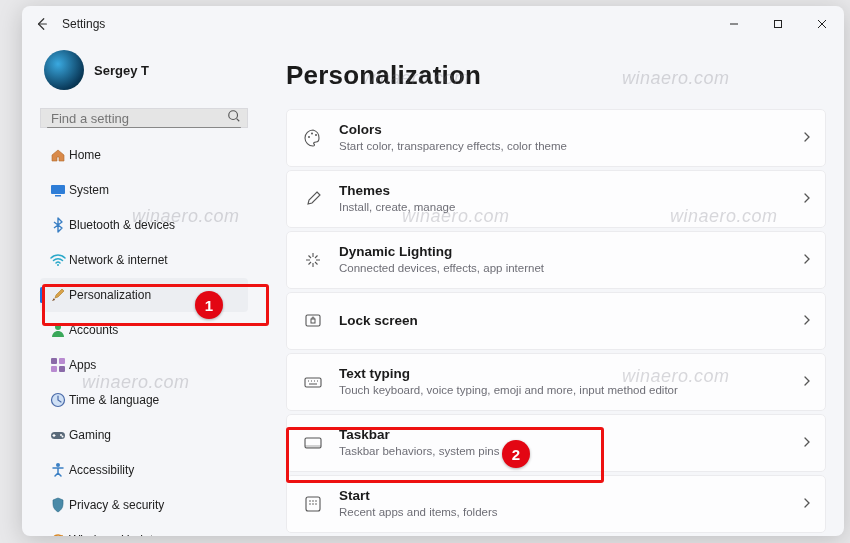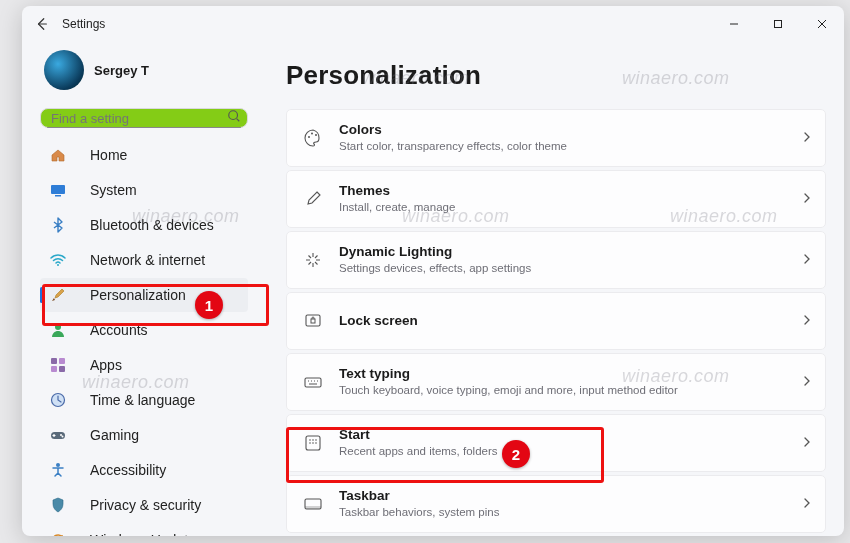--- a/index.html
+++ b/index.html
@@ -16,30 +16,30 @@
   .back-btn { width: 28px; height: 28px; display:flex; align-items:center; justify-content:center; border-radius:4px; cursor:pointer;}
   .title { font-size: 12px; color:#222; margin-left: 6px; }
   .winctl { position:absolute; right:0; top:0; display:flex; height:36px; }
   .winctl div { width:44px; display:flex; align-items:center; justify-content:center; cursor:pointer; color:#333; }
   .content { flex:1; display:flex; overflow:hidden; }
   .sidebar { width: 238px; padding: 4px 4px 8px 18px; display:flex; flex-direction:column; overflow:hidden;}
   .user-row { display:flex; align-items:center; gap:10px; padding: 4px 0 12px 4px;}
   .avatar { width:40px; height:40px; border-radius:50%; background: radial-gradient(circle at 35% 35%, #3aa9e0, #0a3a5a 70%, #022 100%); flex-shrink:0;}
   .username { font-size:13px; font-weight:600; color:#1b1b1b; }
   .searchbox {
-    margin: 6px 8px 10px 0; height:32px; background:#84cc16; border:1px solid #d9d9dd; border-radius:8px;
+    margin: 6px 8px 10px 0; height:32px; background:#e5e5e5; border:1px solid #d9d9dd; border-radius:0;
     display:flex; align-items:center; padding:0 8px 0 10px; position:relative;
   }
   .searchbox input { border:none; outline:none; flex:1; font-size:13px; background:transparent; color:#333;}
   .searchbox .sicon { color:#555; }
   .searchbox::after { content:""; position:absolute; left:6px; right:6px; bottom:-1px; height:1px; background:#888; border-radius:1px;}
   .nav { display:flex; flex-direction:column; gap:1px; margin-right:8px; }
   .nav-item {
-    display:flex; align-items:center; gap:24px; height:34px; padding:0 10px;
-    border-radius:4px; cursor:pointer; font-size:14px; color:#222; position:relative;
+    display:flex; align-items:center; gap:3px; height:34px; padding:0 10px;
+    border-radius:4px; cursor:pointer; font-size:12px; color:#222; position:relative;
   }
   .nav-item.selected { background:#eceef2; }
   .nav-item.selected::before {
     content:""; position:absolute; left:0; top:9px; bottom:9px; width:3px; background:#1e6fd9; border-radius:2px;
   }
   .nav-icon { width:16px; height:16px; display:flex; align-items:center; justify-content:center; flex-shrink:0; }
   .main { flex:1; padding: 18px 18px 0 26px; overflow-y:auto; overflow-x:hidden;}
   .page-title { font-size:26px; font-weight:600; color:#1b1b1b; margin-bottom:18px; letter-spacing:0.2px;}
   .cards { display:flex; flex-direction:column; gap:3px; padding-bottom:6px;}
   .card {
@@ -263,21 +263,21 @@
         </div>
 
         <div class="card">
           <span class="card-icon">
               <svg width="20" height="20" viewBox="0 0 20 20">
                 <path d="M10 3v4M10 13v4M3 10h4M13 10h4M5.5 5.5l2.5 2.5M12 12l2.5 2.5M14.5 5.5L12 8M8 12l-2.5 2.5" stroke="#555" stroke-width="1.1"></path>
               </svg>
             </span>
           <div class="card-txt">
             <div class="card-title">Dynamic Lighting</div>
-            <div class="card-sub">Settings devices, effects, app settings</div>
+            <div class="card-sub">Connected devices, effects, app internet</div>
           </div>
           <span class="chev"><svg width="12" height="12" viewBox="0 0 12 12">
                 <path d="M4 2l4 4-4 4" stroke="#555" stroke-width="1.3" fill="none" stroke-linecap="round"></path>
               </svg></span>
         </div>
 
         <div class="card">
           <span class="card-icon">
               <svg width="20" height="20" viewBox="0 0 20 20">
                 <rect x="3" y="4" width="14" height="11" rx="1.5" stroke="#555" stroke-width="1.1" fill="none"></rect>
@@ -296,20 +296,36 @@
         <div class="card">
           <span class="card-icon">
               <svg width="20" height="20" viewBox="0 0 20 20">
                 <rect x="2" y="6" width="16" height="9" rx="1.5" stroke="#555" stroke-width="1.1" fill="none"></rect>
                 <path d="M5 9h1M8 9h1M11 9h1M14 9h1M6 12h8" stroke="#555" stroke-width="1.1"></path>
               </svg>
             </span>
           <div class="card-txt">
             <div class="card-title">Text typing</div>
             <div class="card-sub">Touch keyboard, voice typing, emoji and more, input method editor</div>
+          </div>
+          <span class="chev"><svg width="12" height="12" viewBox="0 0 12 12">
+                <path d="M4 2l4 4-4 4" stroke="#555" stroke-width="1.3" fill="none" stroke-linecap="round"></path>
+              </svg></span>
+        </div>
+
+        <div class="card">
+          <span class="card-icon">
+              <svg width="20" height="20" viewBox="0 0 20 20">
+                <rect x="2" y="5" width="16" height="10" rx="1.5" stroke="#555" stroke-width="1.1" fill="none"></rect>
+                <rect x="2" y="12" width="16" height="3" fill="#555" opacity="0.25"></rect>
+              </svg>
+            </span>
+          <div class="card-txt">
+            <div class="card-title">Taskbar</div>
+            <div class="card-sub">Taskbar behaviors, system pins</div>
           </div>
           <span class="chev"><svg width="12" height="12" viewBox="0 0 12 12">
                 <path d="M4 2l4 4-4 4" stroke="#555" stroke-width="1.3" fill="none" stroke-linecap="round"></path>
               </svg></span>
         </div>
 
         <div class="card">
           <span class="card-icon">
               <svg width="20" height="20" viewBox="0 0 20 20">
                 <rect x="3" y="3" width="14" height="14" rx="2" stroke="#555" stroke-width="1.1" fill="none"></rect>
@@ -317,36 +333,20 @@
                 <circle cx="10" cy="7" r="0.8" fill="#555"></circle>
                 <circle cx="13" cy="7" r="0.8" fill="#555"></circle>
                 <circle cx="7" cy="10" r="0.8" fill="#555"></circle>
                 <circle cx="10" cy="10" r="0.8" fill="#555"></circle>
                 <circle cx="13" cy="10" r="0.8" fill="#555"></circle>
               </svg>
             </span>
           <div class="card-txt">
             <div class="card-title">Start</div>
             <div class="card-sub">Recent apps and items, folders</div>
-          </div>
-          <span class="chev"><svg width="12" height="12" viewBox="0 0 12 12">
-                <path d="M4 2l4 4-4 4" stroke="#555" stroke-width="1.3" fill="none" stroke-linecap="round"></path>
-              </svg></span>
-        </div>
-
-        <div class="card">
-          <span class="card-icon">
-              <svg width="20" height="20" viewBox="0 0 20 20">
-                <rect x="2" y="5" width="16" height="10" rx="1.5" stroke="#555" stroke-width="1.1" fill="none"></rect>
-                <rect x="2" y="12" width="16" height="3" fill="#555" opacity="0.25"></rect>
-              </svg>
-            </span>
-          <div class="card-txt">
-            <div class="card-title">Taskbar</div>
-            <div class="card-sub">Taskbar behaviors, system pins</div>
           </div>
           <span class="chev"><svg width="12" height="12" viewBox="0 0 12 12">
                 <path d="M4 2l4 4-4 4" stroke="#555" stroke-width="1.3" fill="none" stroke-linecap="round"></path>
               </svg></span>
         </div>
 
       </div>
     </main>
   </div>
 

